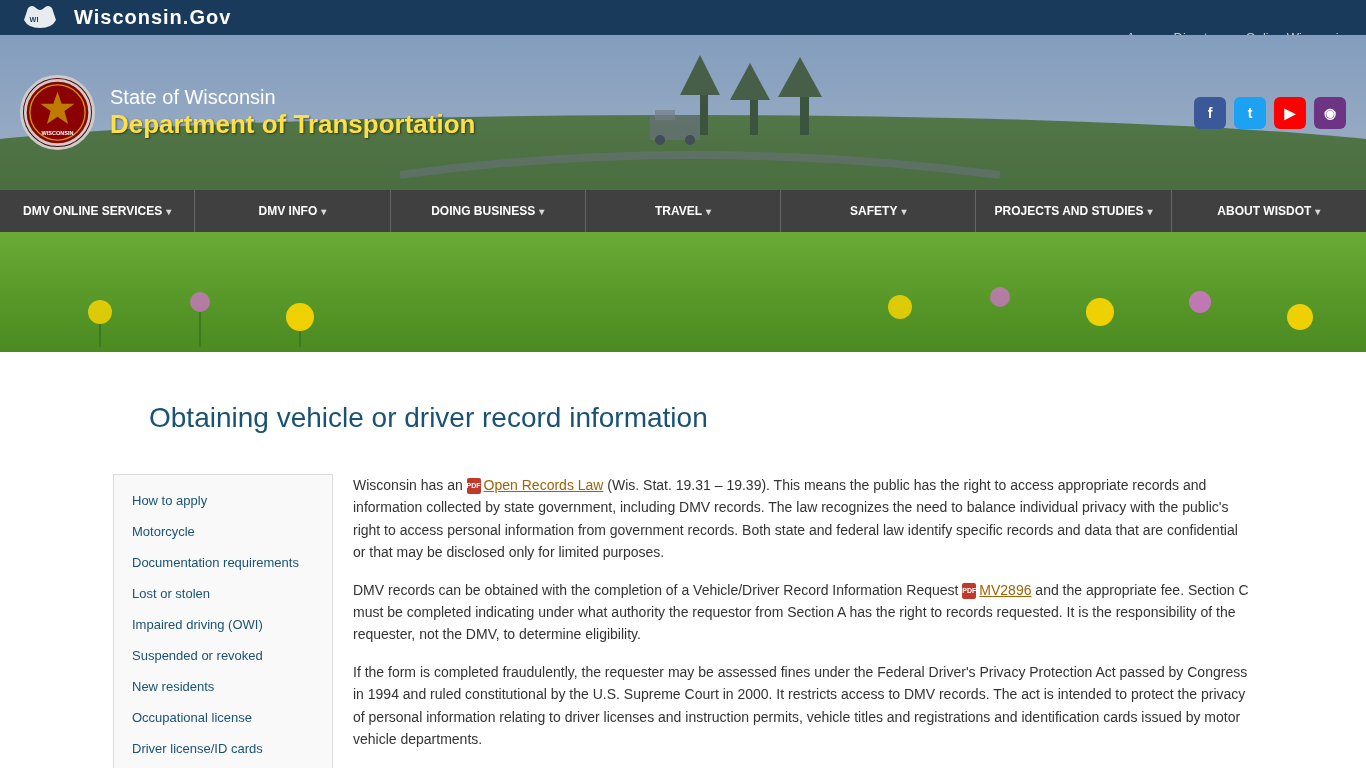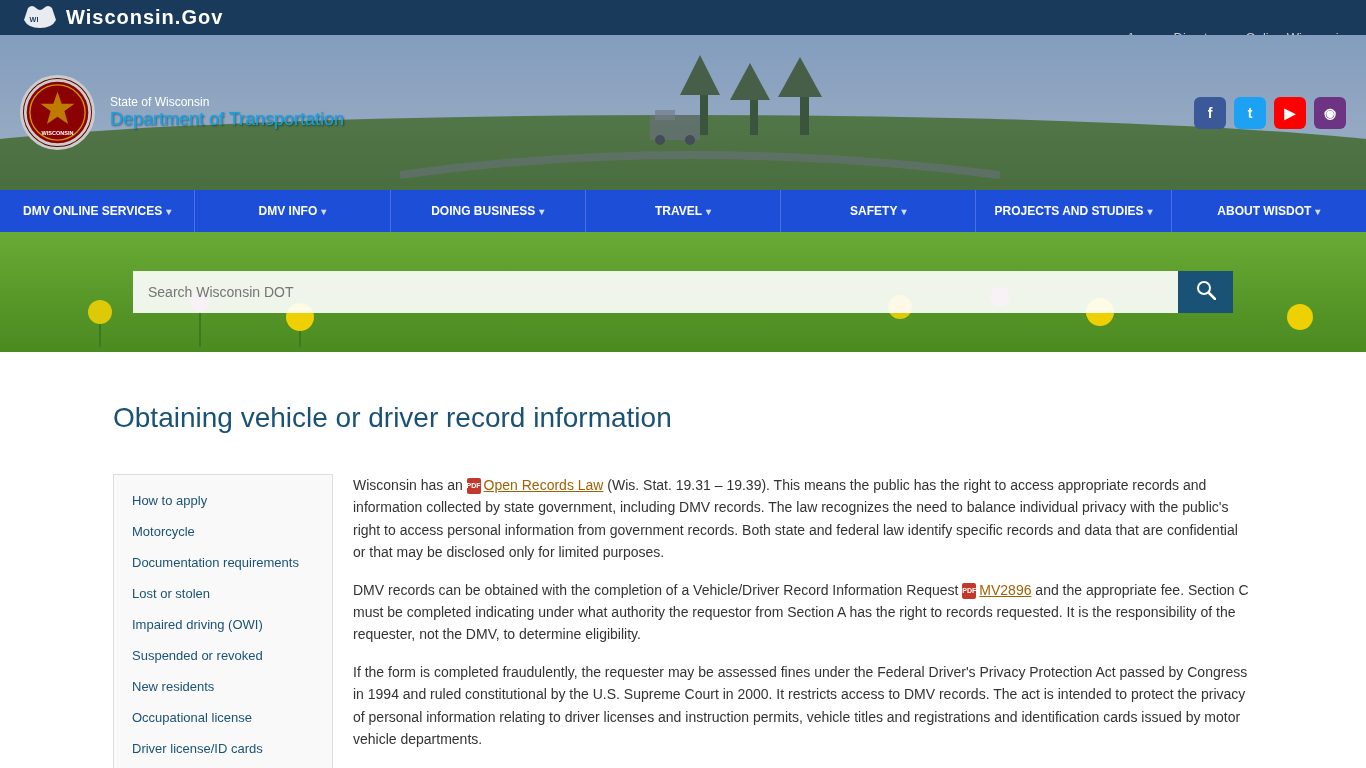--- a/index.html
+++ b/index.html
@@ -10,21 +10,21 @@
       background: #1a3a5c;
       height: 35px;
       display: flex;
       align-items: center;
       justify-content: space-between;
       padding: 0 20px;
     }
     #top-bar-logo {
       display: flex;
       align-items: center;
-      gap: 6px;
+      gap: 14px;
     }
     #top-bar-logo .wi-logo {
       width: 40px;
       height: 28px;
     }
     #top-bar-logo .wi-text {
       color: #fff;
       font-size: 20px;
       font-weight: bold;
       letter-spacing: 1px;
@@ -76,27 +76,27 @@
       display: flex;
       align-items: center;
       justify-content: center;
       color: #fff;
       font-size: 8px;
       text-align: center;
       font-weight: bold;
     }
     #agency-logo .agency-text h2 {
       color: #fff;
-      font-size: 12px;
+      font-size: 20px;
       font-weight: normal;
     }
     #agency-logo .agency-text h1 {
-      color: #0ea5e9;
-      font-size: 18px;
-      font-weight: normal;
+      color: #fde047;
+      font-size: 26px;
+      font-weight: bold;
       text-shadow: 1px 1px 2px rgba(0,0,0,0.5);
     }
     #social-icons {
       display: flex;
       gap: 8px;
       align-items: center;
     }
     .social-icon {
       width: 32px;
       height: 32px;
@@ -110,21 +110,21 @@
       cursor: pointer;
       text-decoration: none;
     }
     .facebook { background: #3b5998; }
     .twitter { background: #1da1f2; }
     .youtube { background: #ff0000; }
     .podcast { background: #6c3483; }
 
     
     #main-nav {
-      background: #1d4ed8;
+      background: #404040;
       height: 42px;
       display: flex;
       align-items: flex-end;
     }
     #main-nav ul {
       list-style: none;
       display: flex;
       width: 100%;
     }
     #main-nav ul li {
@@ -204,20 +204,21 @@
     
     #page-title-area {
       padding: 25px 20px 10px;
       max-width: 1180px;
       margin: 0 auto;
     }
     #page-title-area h1 {
       color: #1a5276;
       font-size: 28px;
       font-weight: normal;
+      margin-left: 36px;
     }
 
     
     #sidebar {
       width: 220px;
       flex-shrink: 0;
       margin-top: 0;
     }
     #sidebar-box {
       border: 1px solid #ddd;
@@ -411,31 +412,20 @@
       <circle cx="900" cy="75" r="12" fill="#FFD700" opacity="0.8"></circle>
       <circle cx="1000" cy="65" r="10" fill="#DA70D6" opacity="0.7"></circle>
       <circle cx="1100" cy="80" r="14" fill="#FFD700" opacity="0.9"></circle>
       <circle cx="1200" cy="70" r="11" fill="#DA70D6" opacity="0.8"></circle>
       <circle cx="1300" cy="85" r="13" fill="#FFD700" opacity="0.9"></circle>
 
       <line x1="100" y1="92" x2="100" y2="115" stroke="#3a7a20" stroke-width="2"></line>
       <line x1="200" y1="80" x2="200" y2="115" stroke="#3a7a20" stroke-width="2"></line>
       <line x1="300" y1="99" x2="300" y2="115" stroke="#3a7a20" stroke-width="2"></line>
     </svg>
-    <div id="search-bar" style="position:relative;z-index:2;">
-      <input type="text" id="search-input" placeholder="Search Wisconsin DOT" style="">
-      <button id="search-button">
-        <span class="search-icon-svg">
-          <svg width="20" height="20" viewBox="0 0 20 20" fill="none">
-            <circle cx="8" cy="8" r="6" stroke="#fff" stroke-width="2"></circle>
-            <line x1="13" y1="13" x2="19" y2="19" stroke="#fff" stroke-width="2.5" stroke-linecap="round"></line>
-          </svg>
-        </span>
-      </button>
-    </div>
   </div>
 
   <div style="background:#fff; max-width:1366px; margin:0 auto;">
 
     <div id="page-title-area">
       <h1 style="color:#1a5276; font-size:28px; font-weight:normal; padding: 25px 0 10px;">Obtaining vehicle or driver record information</h1>
     </div>
 
     <div id="content-area">
 

